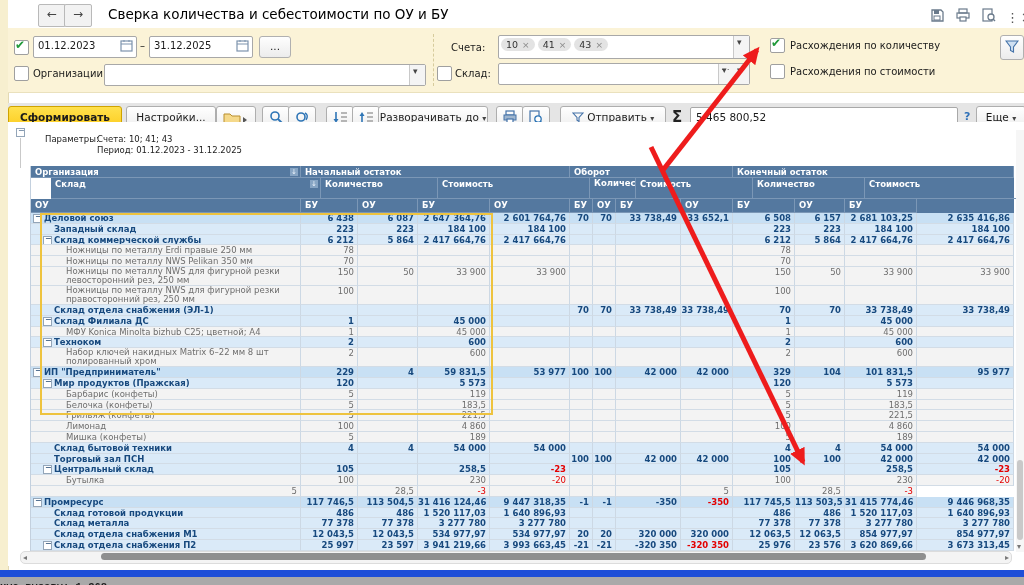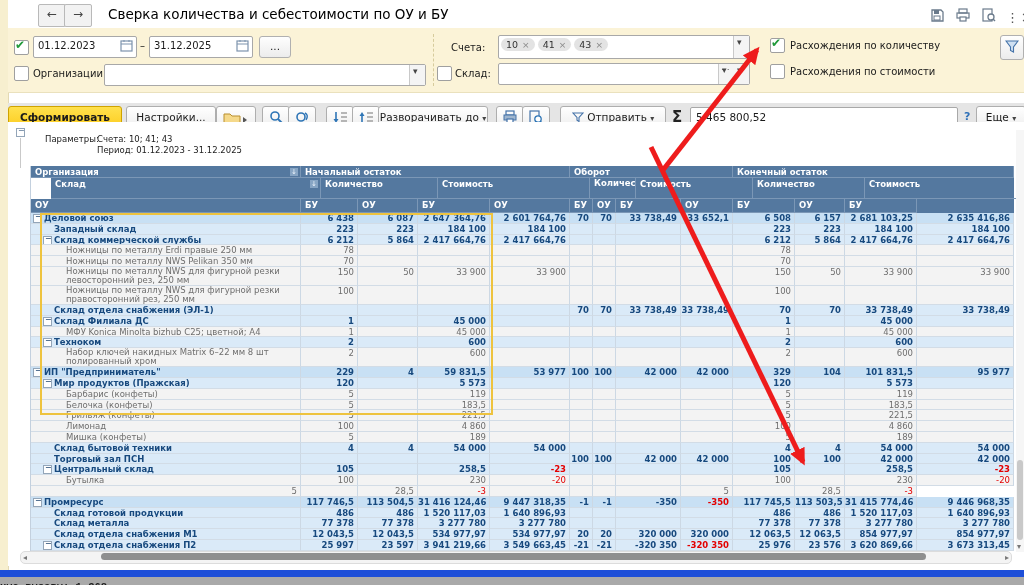--- a/index.html
+++ b/index.html
@@ -787,21 +787,21 @@
             <div class="tcell num">854 977,97</div>
           </div>
           <div class="trow l1">
             <div class="tcell name ind1">
               <span class="exp e1"></span>
               <span class="txt">Склад отдела снабжения П2</span>
             </div>
             <div class="tcell num">25 997</div>
             <div class="tcell num">23 597</div>
             <div class="tcell num">3 941 219,66</div>
-            <div class="tcell num">3 549 663,45</div>
+            <div class="tcell num">3 993 663,45</div>
             <div class="tcell num">-21</div>
             <div class="tcell num">-21</div>
             <div class="tcell num">-320 350</div>
             <div class="tcell num neg">-320 350</div>
             <div class="tcell num">25 976</div>
             <div class="tcell num">23 576</div>
             <div class="tcell num">3 620 869,66</div>
             <div class="tcell num">3 673 313,45</div>
           </div>
           <div class="trow l2">

